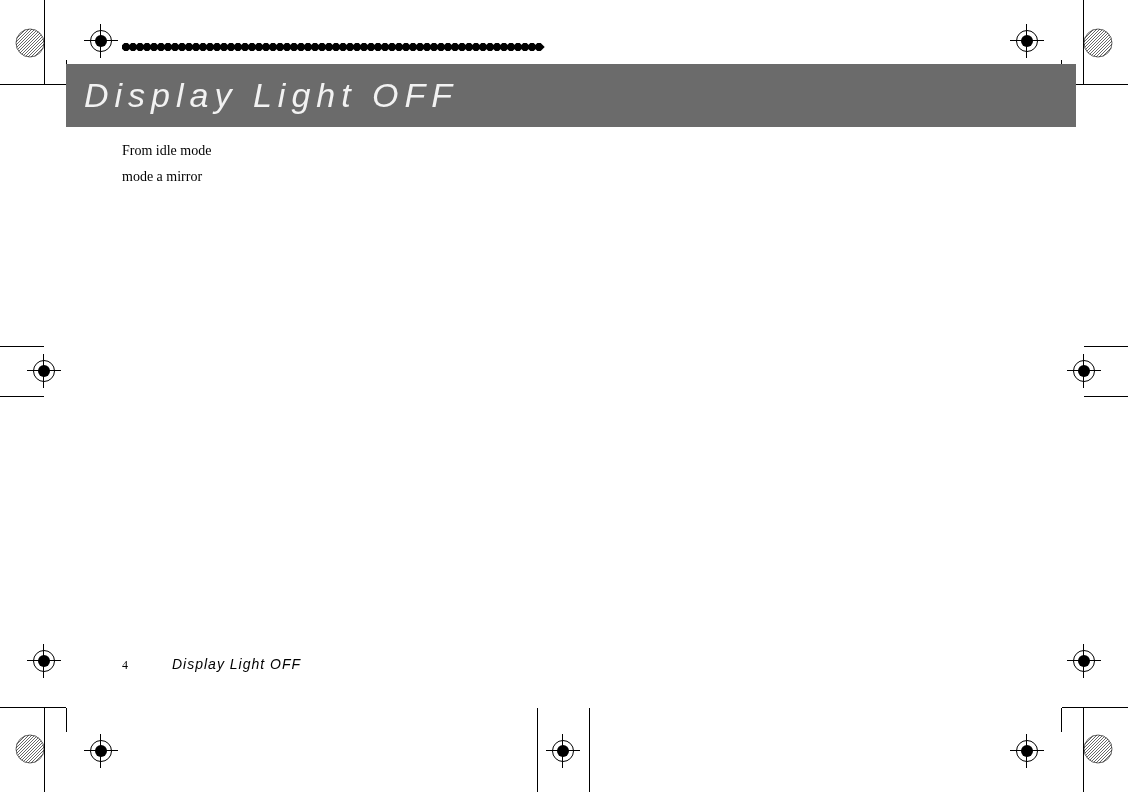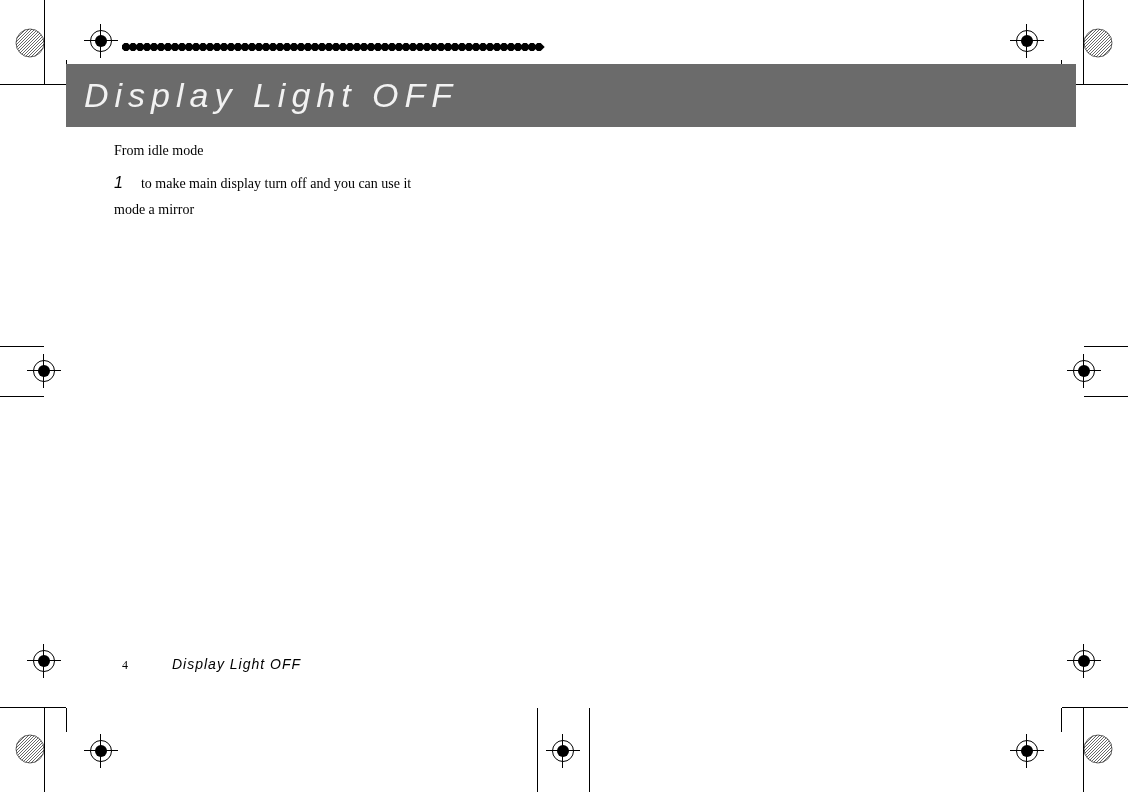--- a/index.html
+++ b/index.html
@@ -134,24 +134,21 @@
   <span></span><span></span><span></span><span></span><span></span><span></span><span></span><span></span><span></span><span></span>
   <span></span><span></span><span></span><span></span><span></span><span></span><span></span><span></span><span></span><span></span>
   <span></span><span></span><span></span><span></span><span></span><span></span><span></span><span></span><span></span><span></span>
   <span></span><span></span><span></span><span></span><span></span><span></span><span></span><span></span><span></span><span></span>
 </div>
 
 <div class="abs title-bar" style="left:66px;top:64px;right:52px">
   <span>Display Light OFF</span>
 </div>
 
-<div class="abs body-text" style="left:114px;top:138px;width:420px">
+<div class="abs body-text" style="left:122px;top:138px;width:420px">
   <div>From idle mode</div>
-  <div style="margin-top:6px">
-    <span class="step-num">1</span><span>to make main display turn off and you can use it</span>
-  </div>
   <div>mode a mirror</div>
 </div>
 
 <div class="abs" style="left:122px;top:655px">
   <span class="footer-page">4</span>
   <span class="footer-title">Display Light OFF</span>
 </div>
 
 </body></html>

